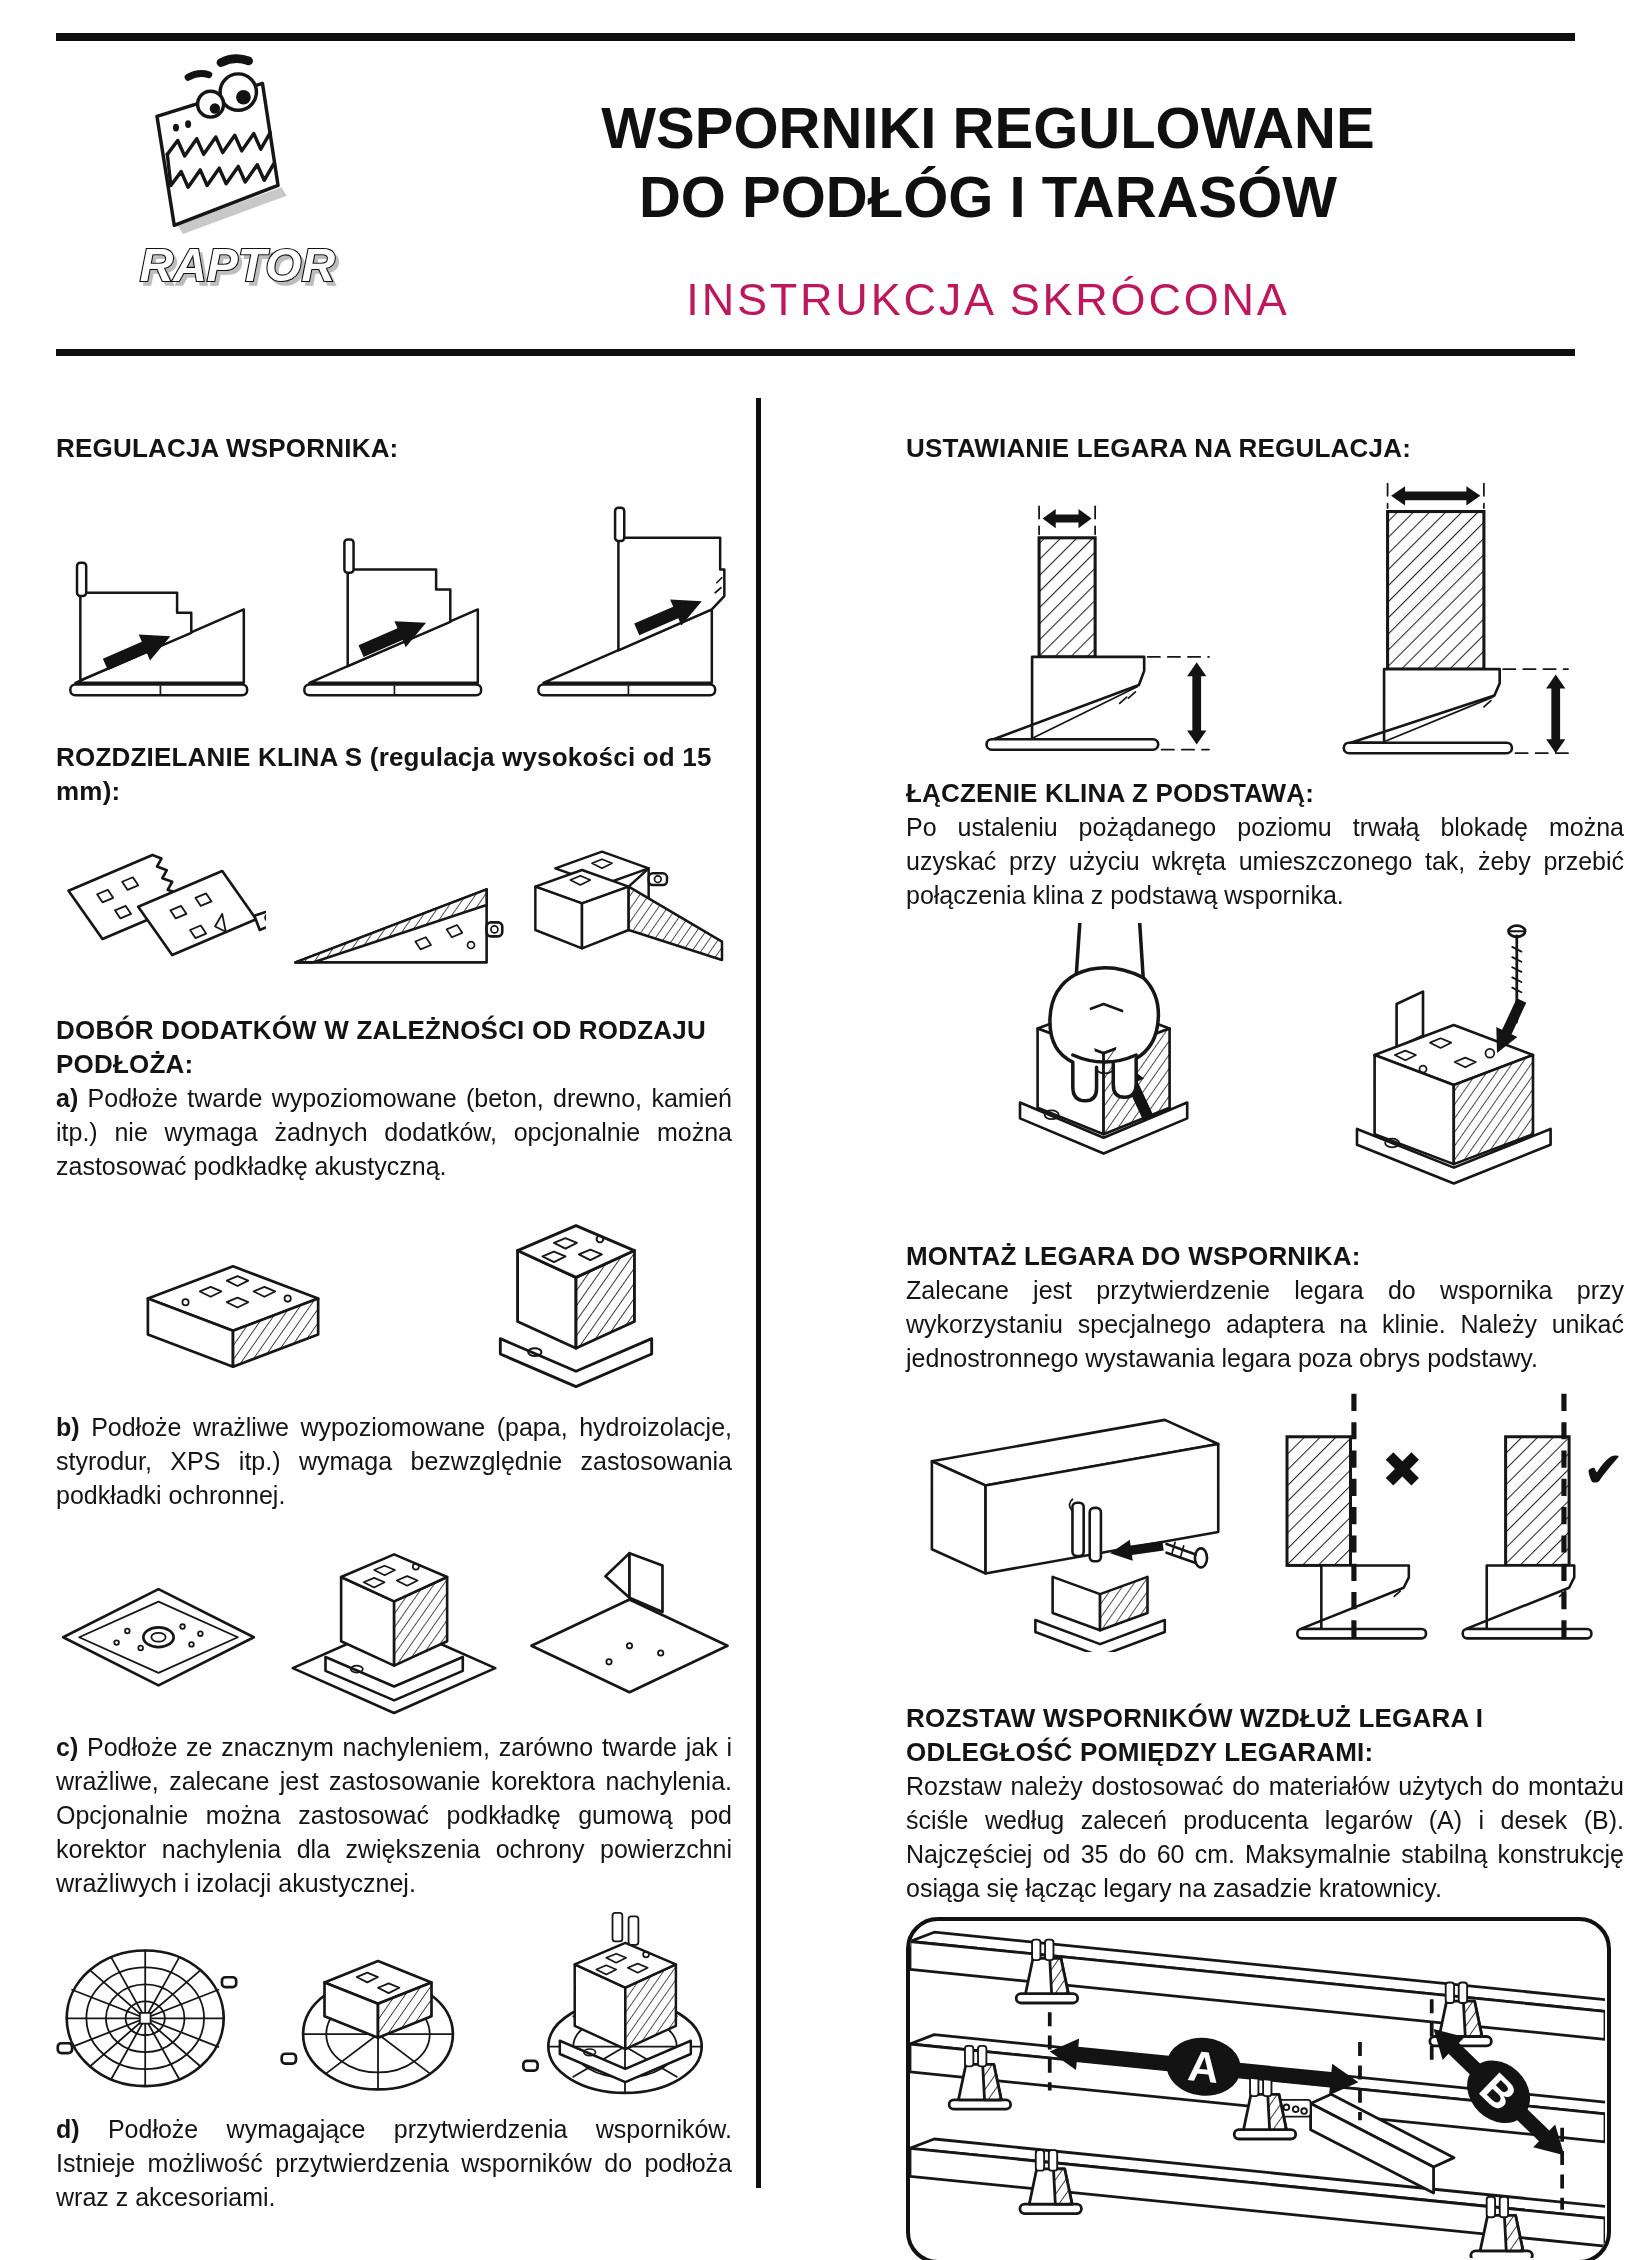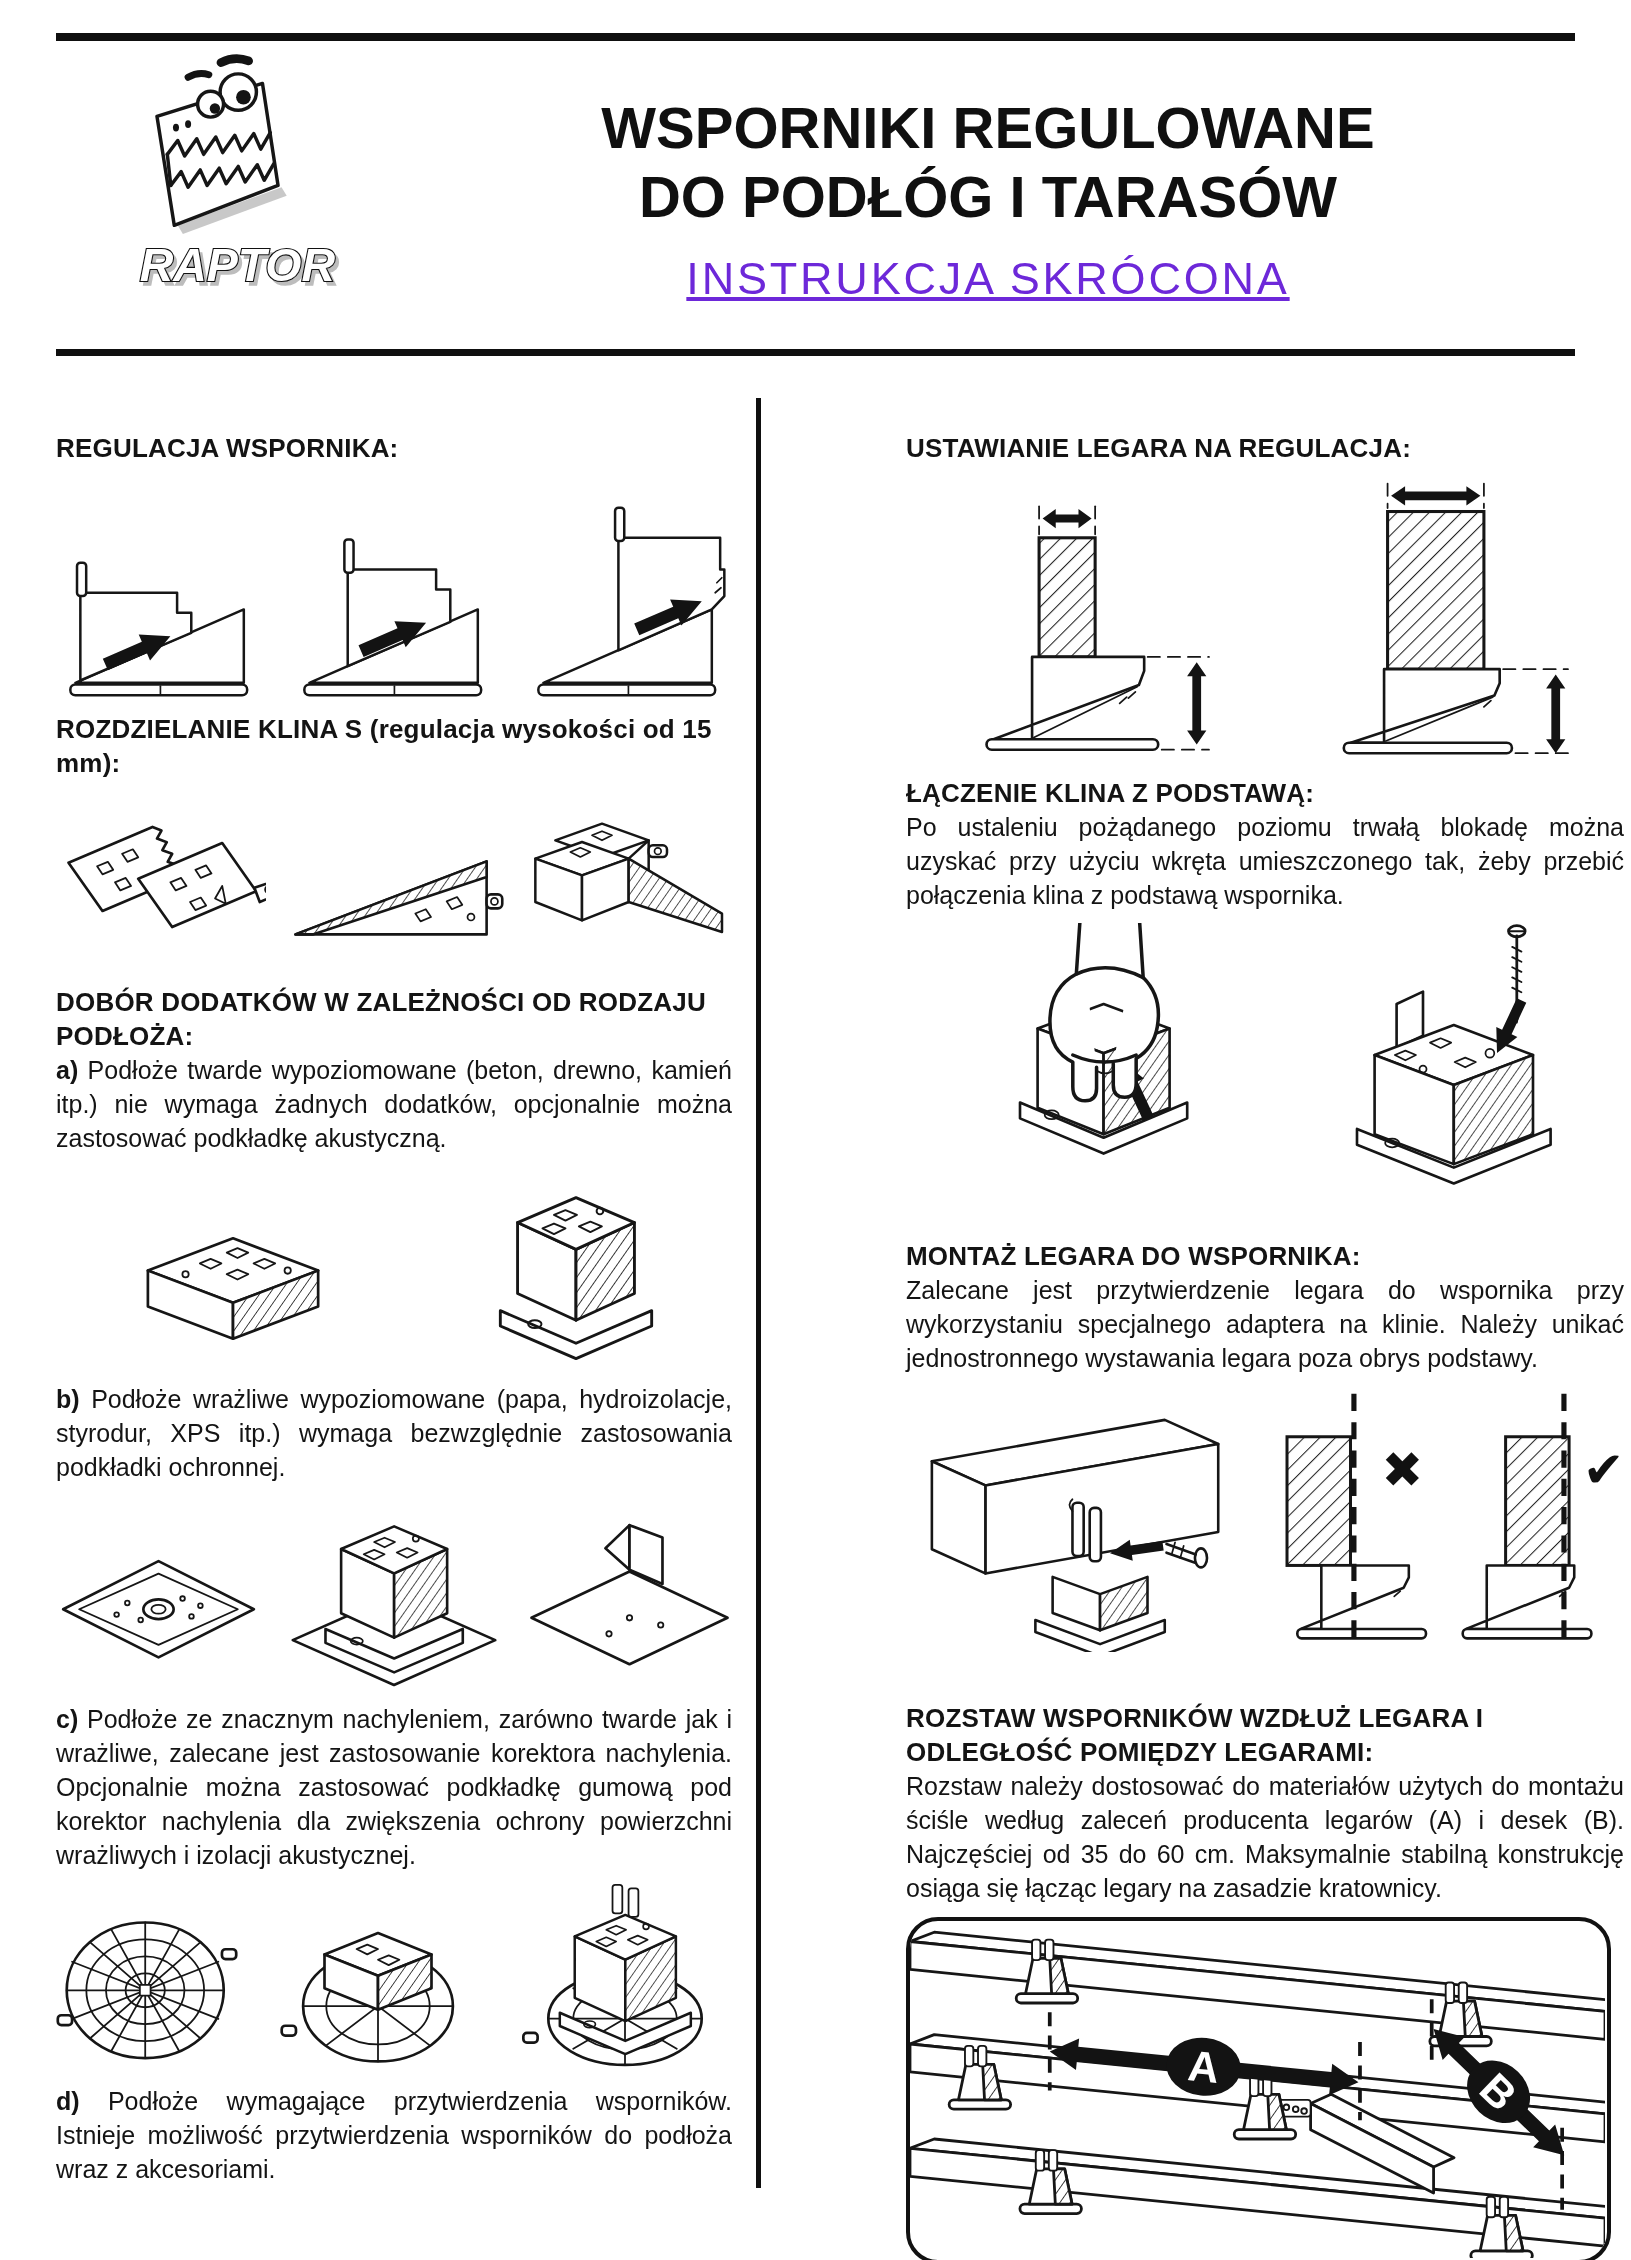--- a/index.html
+++ b/index.html
@@ -7,21 +7,21 @@
     width:1631px;height:2261px;background:#fff;color:#141414;
     font-family:"Liberation Sans",sans-serif;overflow:hidden;position:relative;
   }
   .rule{height:7.5px;background:#0f0f0f;margin:0 56px;}
   .rule.top{margin-top:33px;}
   
   .header{display:flex;align-items:flex-start;padding:13px 56px 5.6px 56px;height:308px;box-sizing:border-box;}
   .logo-wrap{width:345px;padding-left:75px;box-sizing:border-box;}
   .title-wrap{flex:1;text-align:center;padding-top:39px;}
   .title-line{font-size:58px;font-weight:800;letter-spacing:0px;line-height:69px;color:#101010;}
-  .subtitle{font-size:45px;font-weight:400;letter-spacing:2.8px;margin-top:22px;color:#6d28d9;text-decoration:underline;}
+  .subtitle{font-size:45px;font-weight:400;letter-spacing:2.8px;margin-top:43px;color:#be185d;}
   
   .columns{display:grid;grid-template-columns:676px 126px 718px;padding:0 56px;align-items:start;gap:24px;}
   .col-divider{width:4.7px;height:1790px;background:#0f0f0f;margin-top:42px;}
   .sec-h{font-size:26px;font-weight:800;letter-spacing:0.2px;margin:0;line-height:34px;}
   .body-t{font-size:25px;line-height:34px;text-align:justify;margin:0;}
   .body-t b{font-weight:800;}
   .figrow{display:flex;justify-content:space-between;align-items:flex-end;}
   .figrow.center{justify-content:space-around;}
   figure{margin:0;}
   
@@ -157,21 +157,21 @@
           <rect x="102" y="26" width="11" height="40" rx="4" class="ln"></rect>
           <rect x="10" y="238" width="212" height="13" rx="6" class="ln"></rect>
           <line x1="118" y1="240" x2="118" y2="249" class="lnn thin"></line>
           <g transform="translate(128,172) rotate(-23.5) scale(0.85)">
               <use href="#fatarrow"></use>
             </g>
         </svg>
       </figure>
     </div>
 
-    <h2 class="sec-h" style="">ROZDZIELANIE KLINA S (regulacja wysokości od 15 mm):</h2>
+    <h2 class="sec-h" style="margin-top:28px">ROZDZIELANIE KLINA S (regulacja wysokości od 15 mm):</h2>
 
     <div class="figrow" style="margin-top:13px">
       <figure>
         <svg viewBox="0 0 235 185" width="210">
           <path d="M52,132 L14,78 L108,38 L118,42 113,51 124,55 119,64 130,68 125,77 136,81 131,90 146,92 Z" class="ln"></path>
           <polygon points="46,82 58,77 64,86 52,91" class="lnn thin"></polygon>
           <polygon points="74,68 86,63 92,72 80,77" class="lnn thin"></polygon>
           <polygon points="66,100 78,95 84,104 72,109" class="lnn thin"></polygon>
           <polygon points="92,96 186,56 224,110 130,150" class="ln"></polygon>
           <polygon points="128,100 140,95 146,104 134,109" class="lnn thin"></polygon>

